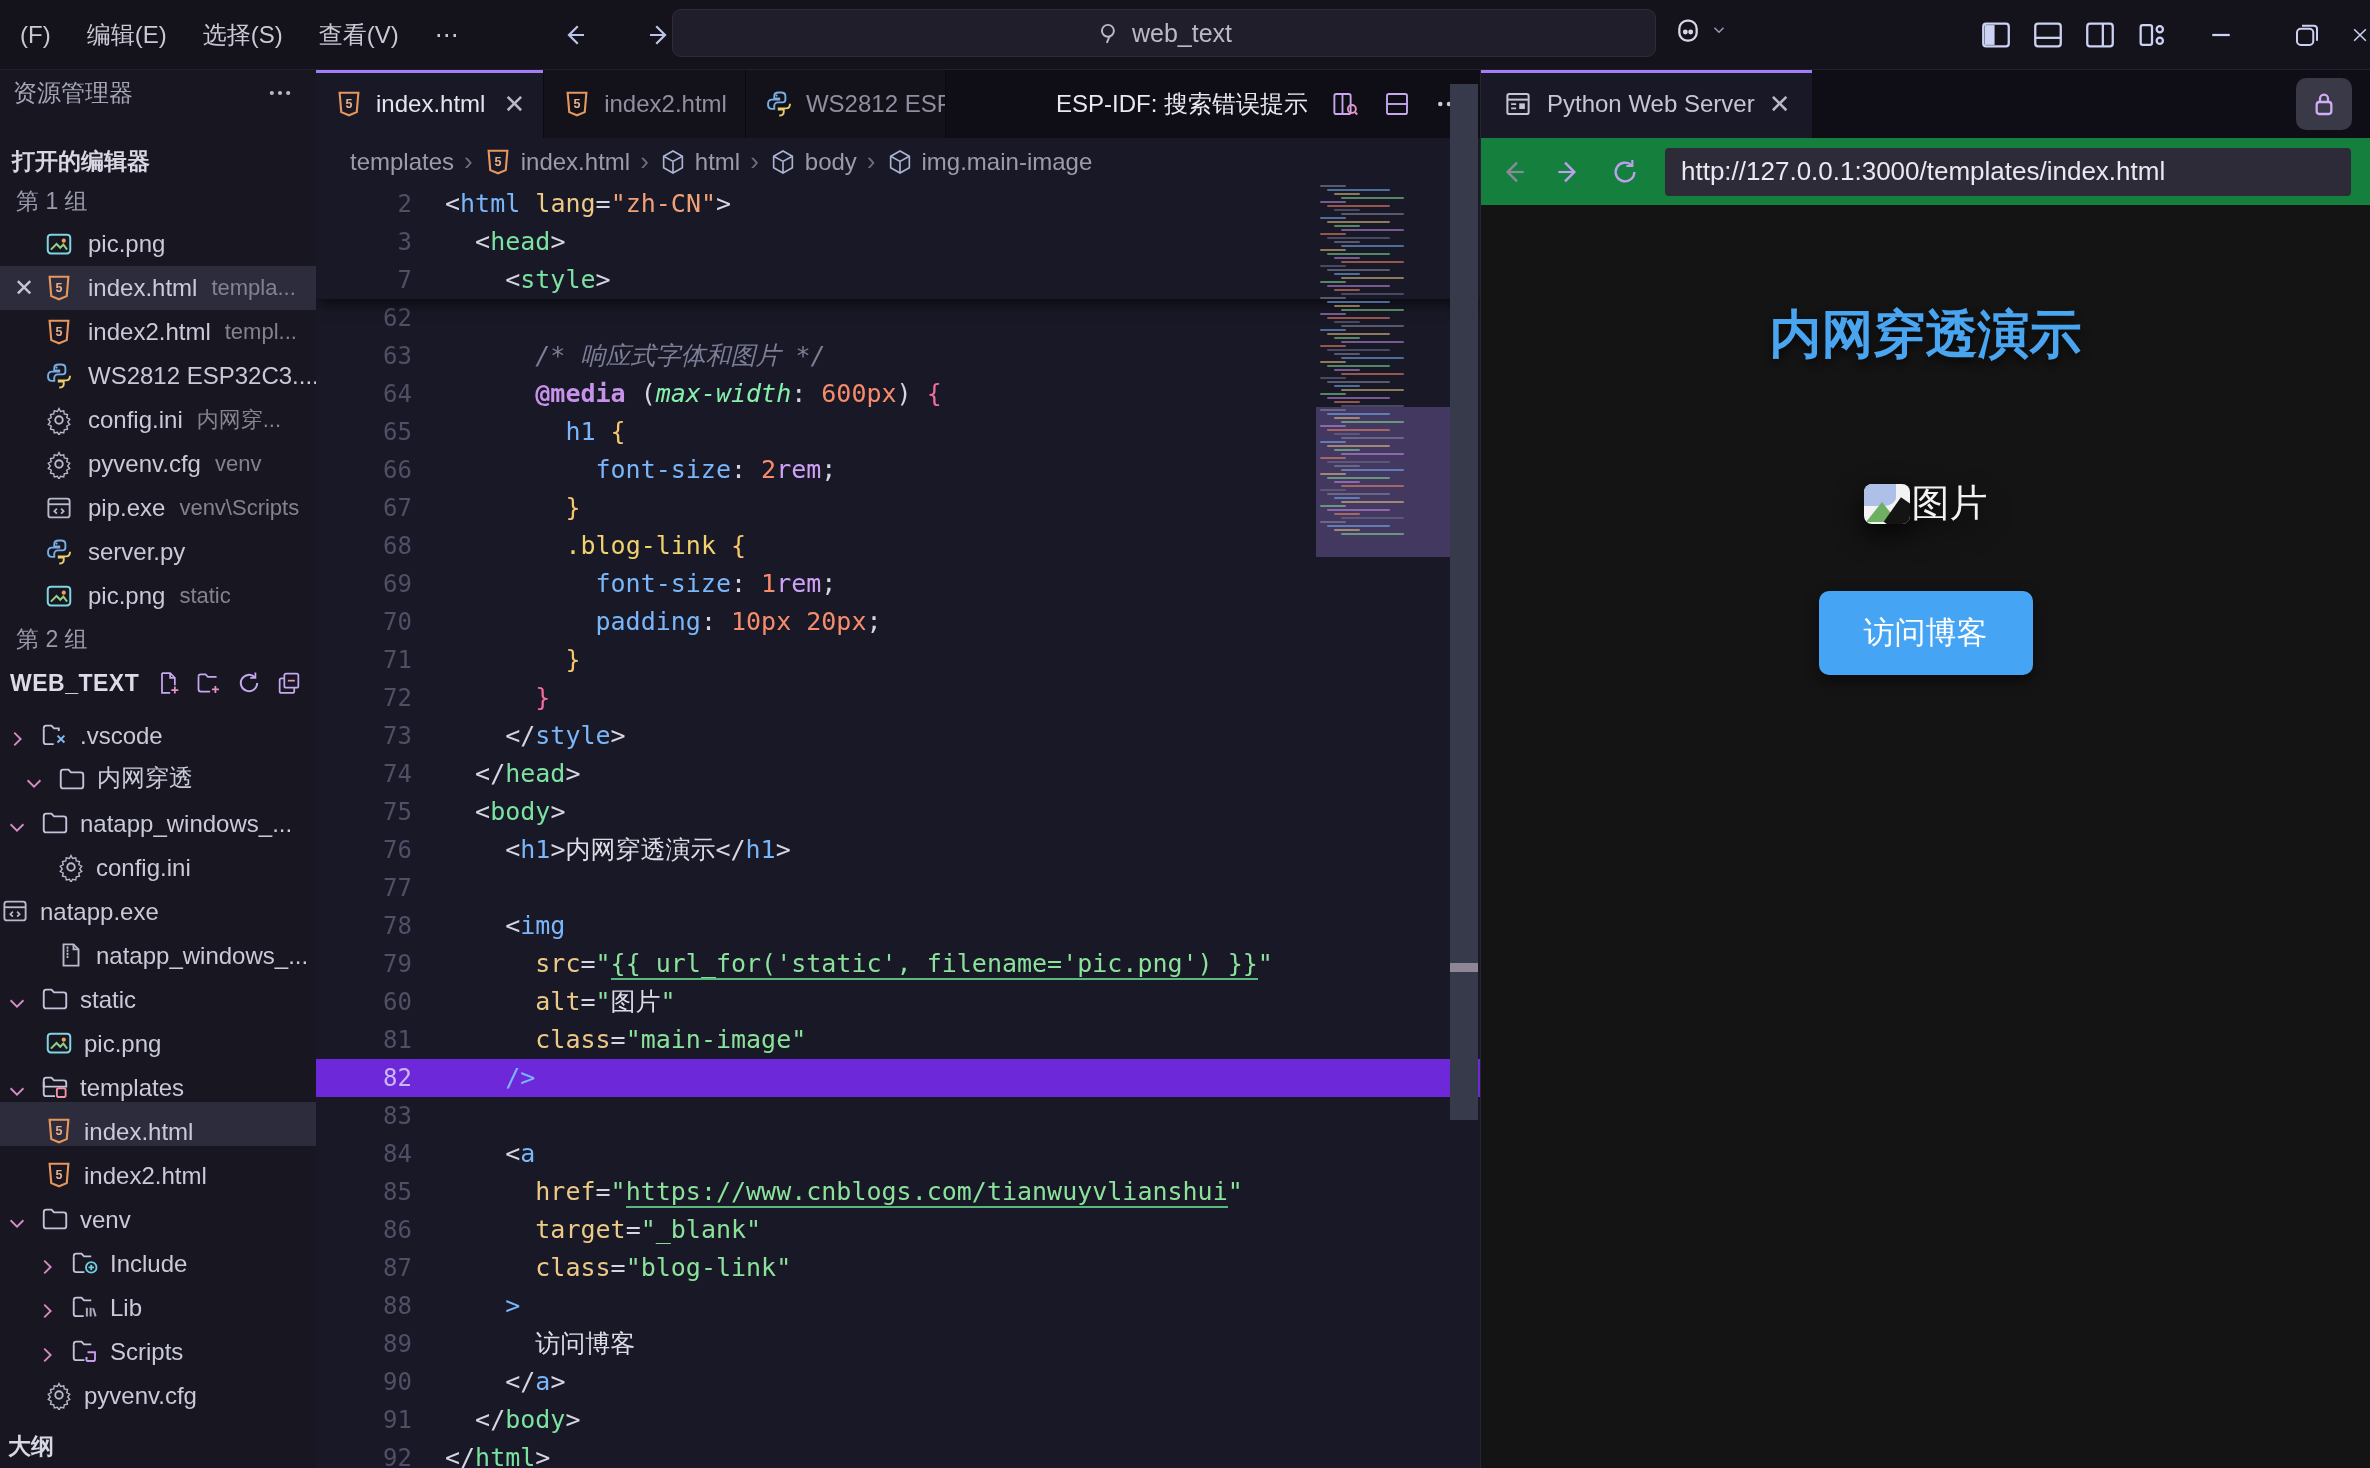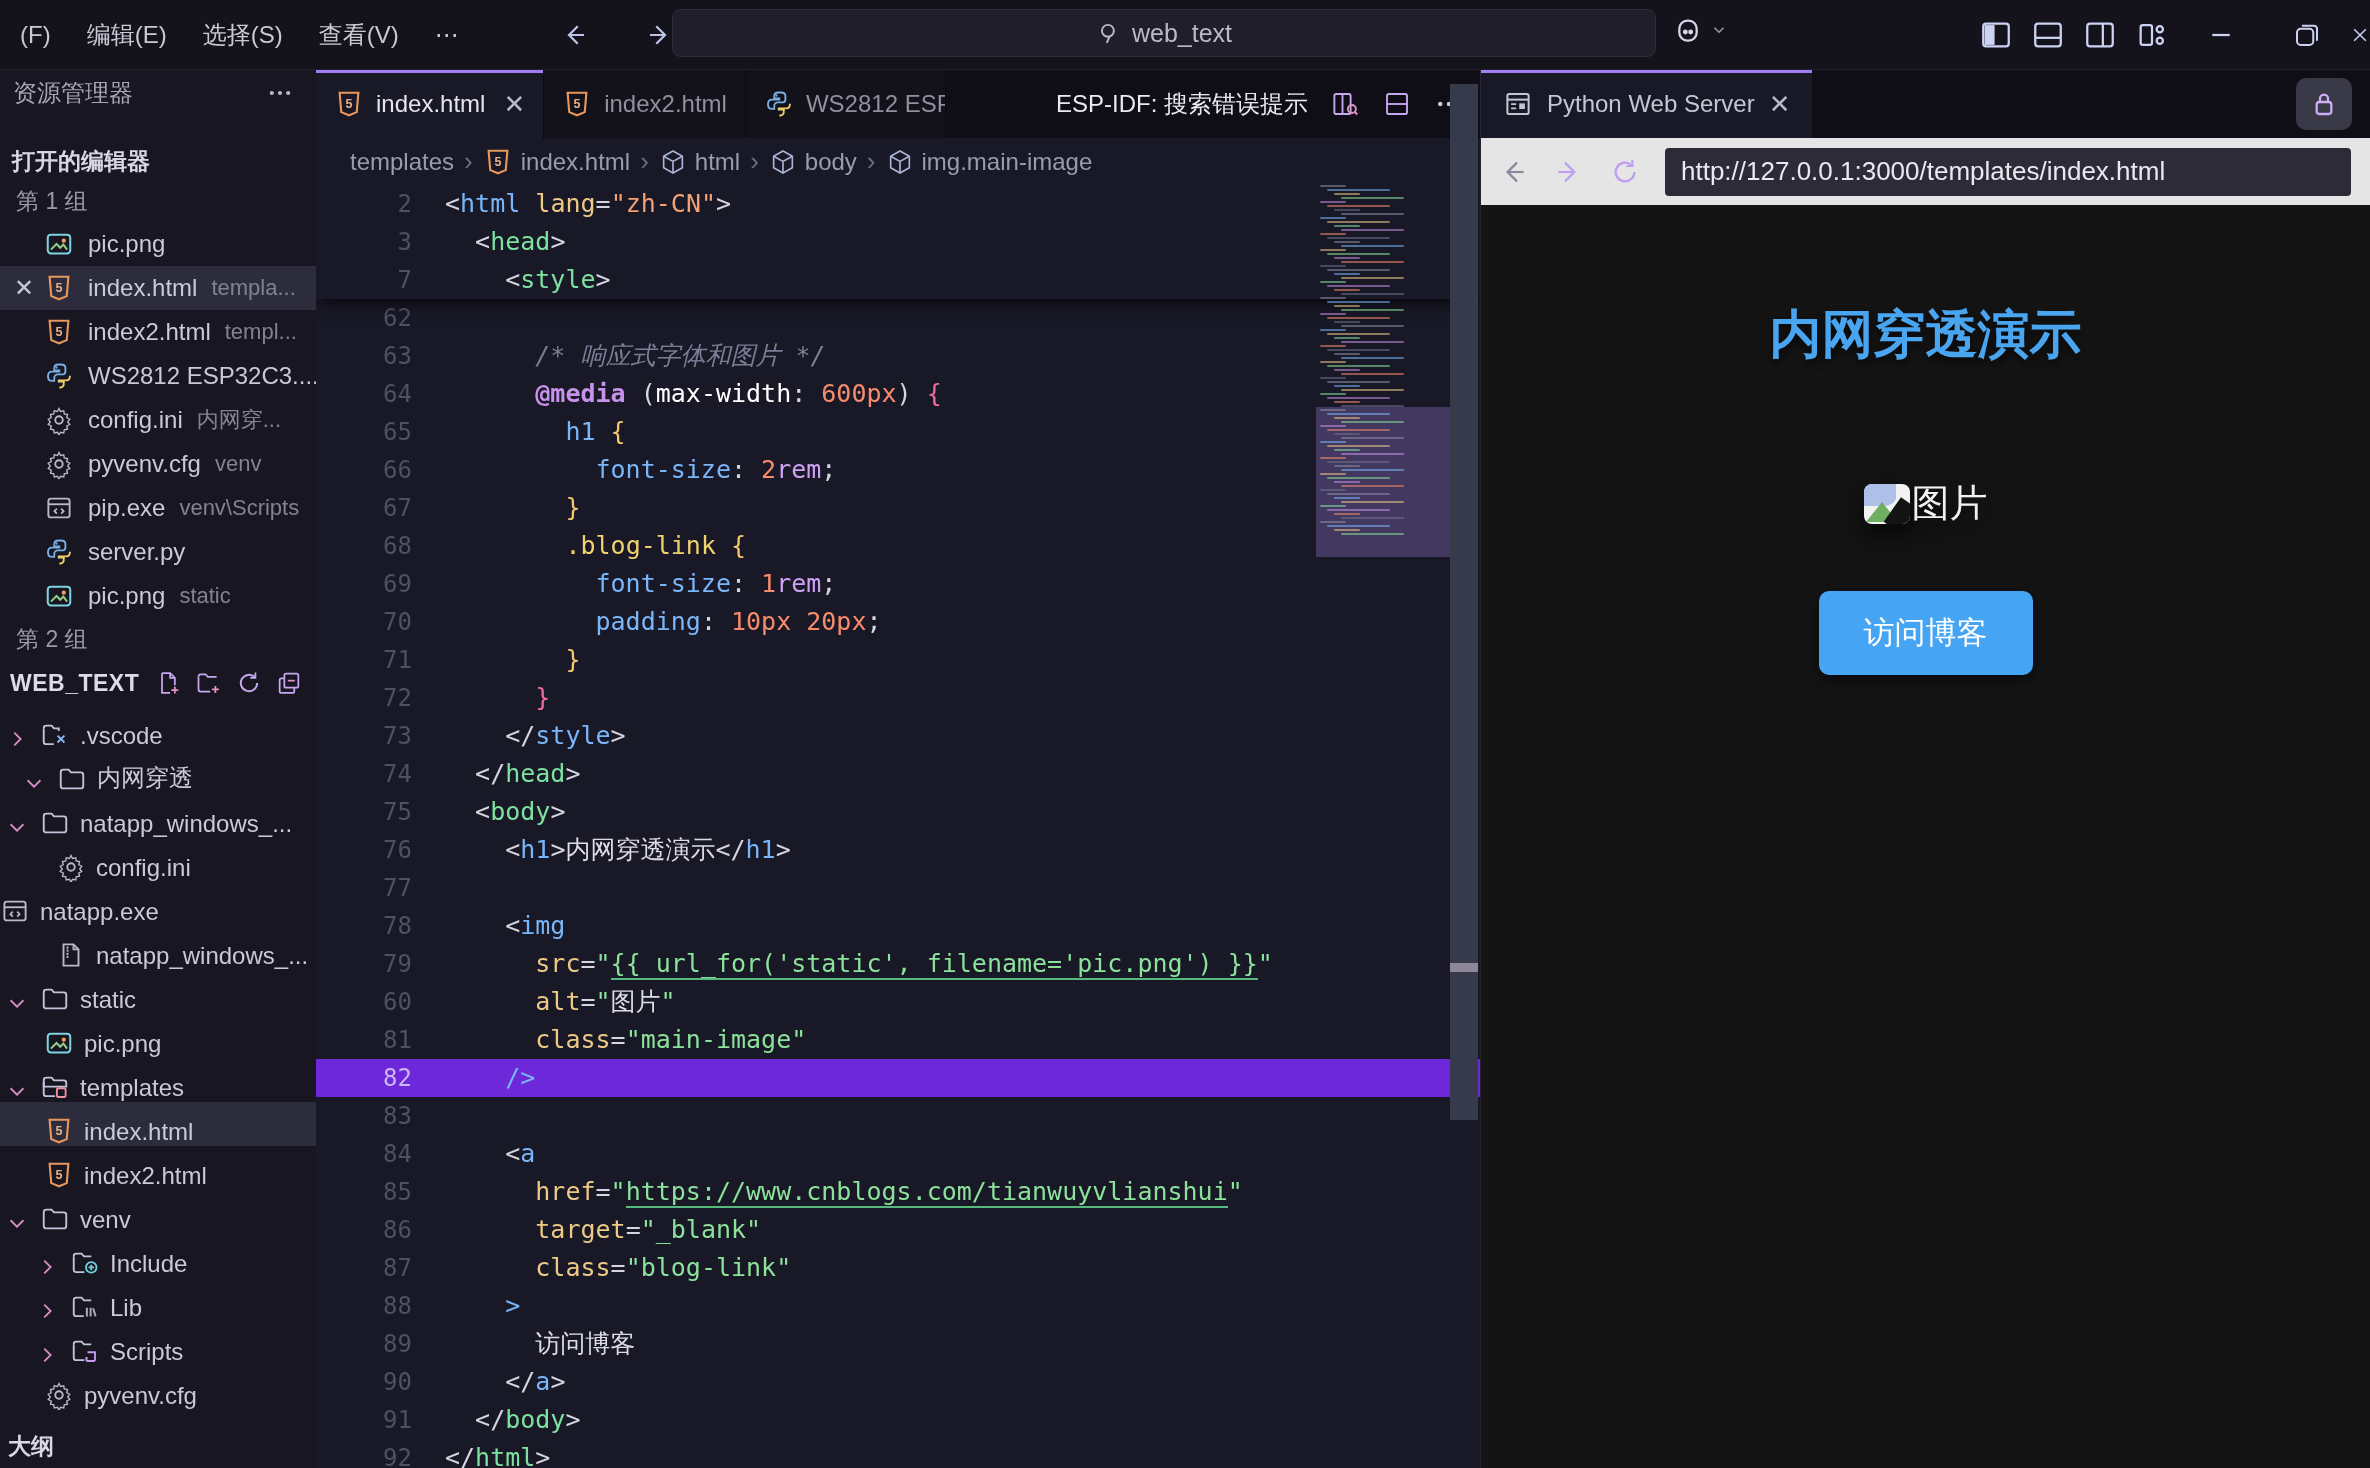--- a/index.html
+++ b/index.html
@@ -69,42 +69,42 @@
   .p  { color:#d6d6e2; }
   .tb { color:#7ab6fa; }
   .tg { color:#7ce2a0; }
   .at { color:#ecca86; }
   .s  { color:#8be29b; }
   .q  { color:#8be29b; }
   .sp { color:#f2a176; }
   .u  { color:#8be29b; border-bottom:2px solid #58b97c; }
   .cm { color:#7b7e96; font-style:italic; }
   .ar { color:#c792ea;font-weight:bold; }
-  .ari{ color:#ffffff; }
+  .ari{ color:#86efac; font-style:italic; }
   .pr { color:#7ab6fa; }
   .se { color:#f0d26c; }
   .n  { color:#f78c6c; }
   .un { color:#d0a2f7; }
   .b1 { color:#f5c66b; }
   .b2 { color:#ee6d9c; }
   .tx { color:#dcdce6; }
 
   .minimap { position:absolute; top:115px; right:34px; width:126px; height:378px; z-index:4; }
   .mini-row { height:2px; margin-bottom:2px; border-radius:1px; }
   .mini-viewport { position:absolute; left:-4px; right:-4px; top:222px; height:150px; background:rgba(150,120,205,.34); }
   .v-scrollbar { position:absolute; top:14px; right:2px; width:28px; height:1036px; background:#373a4a; z-index:5; }
   .scroll-deco { position:absolute; top:893px; right:2px; width:28px; height:9px; background:#8c8696; z-index:6; }
 
   
   .rightpanel { width:890px; flex:0 0 890px; display:flex; flex-direction:column; border-left:1px solid #26252f; min-height:0; }
   .r-tabbar { height:68px; flex:0 0 68px; background:#0f0e16; display:flex; align-items:stretch; justify-content:space-between; }
   .r-tab { display:flex; align-items:center; gap:14px; padding:0 22px; background:#191826; color:#c5c5d4; font-size:24px; position:relative; }
   .r-tab::before { content:""; position:absolute; left:0; top:0; right:0; height:3px; background:#a37df5; }
   .lock-btn { align-self:center; margin-right:18px; width:56px; height:52px; background:#3a3947; border-radius:10px; display:flex; align-items:center; justify-content:center; }
-  .r-toolbar { height:67px; flex:0 0 67px; background:#e5e5e5; display:flex; align-items:center; gap:24px; padding-left:16px; }
+  .r-toolbar { height:67px; flex:0 0 67px; background:#15803d; display:flex; align-items:center; gap:24px; padding-left:16px; }
   .urlbar { width:686px; height:48px; background:#2c2b37; border-radius:4px; display:flex; align-items:center; padding-left:16px; font-size:26px; color:#e9e9f2; white-space:nowrap; overflow:hidden; }
   .webview { flex:1; background:#141414; display:flex; flex-direction:column; align-items:center; }
   .web-h1 { margin-top:95px; font-size:52px; font-weight:bold; color:#4aa5f1; text-shadow:0 5px 10px rgba(0,0,0,.65); }
   .img-row { margin-top:108px; display:flex; align-items:center; filter:drop-shadow(0 10px 14px rgba(0,0,0,.8)); }
   .broken-img { width:46px; height:40px; background:#f3f3f3; border-radius:8px 8px 8px 8px; position:relative; overflow:hidden; }
   .broken-img .sky { position:absolute; left:0; top:0; width:70%; height:55%; background:#aebfe8; border-radius:8px 0 40% 0; }
   .broken-img .hill { position:absolute; left:2px; bottom:2px; width:0; height:0; border-left:16px solid transparent; border-right:16px solid transparent; border-bottom:20px solid #6faf62; }
   .broken-img .tear { position:absolute; right:-6px; bottom:-8px; width:26px; height:30px; background:#141414; transform:rotate(35deg); }
   .alt-text { font-size:38px; color:#f2f2f2; margin-left:2px; }
   .web-btn { margin-top:62px; width:214px; height:84px; background:#45a4f3; border:none; border-radius:10px; color:#fff; font-size:31px; font-family:"Liberation Sans", sans-serif; box-shadow:0 6px 14px rgba(0,0,0,.5); }

